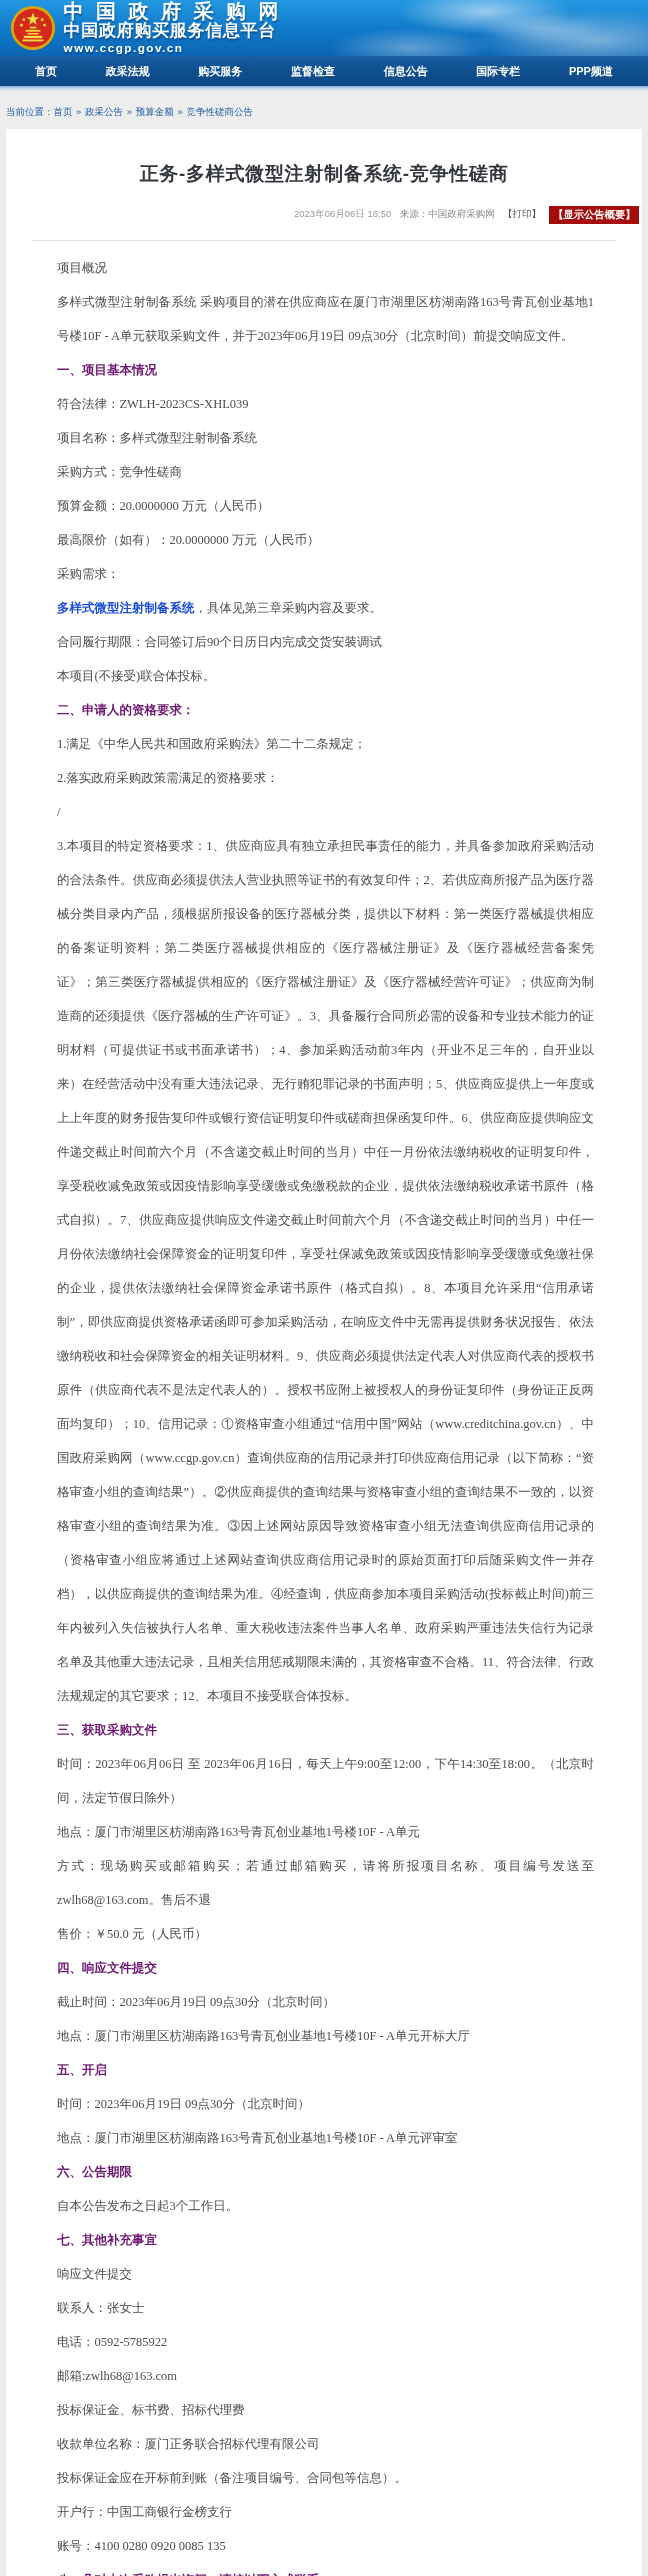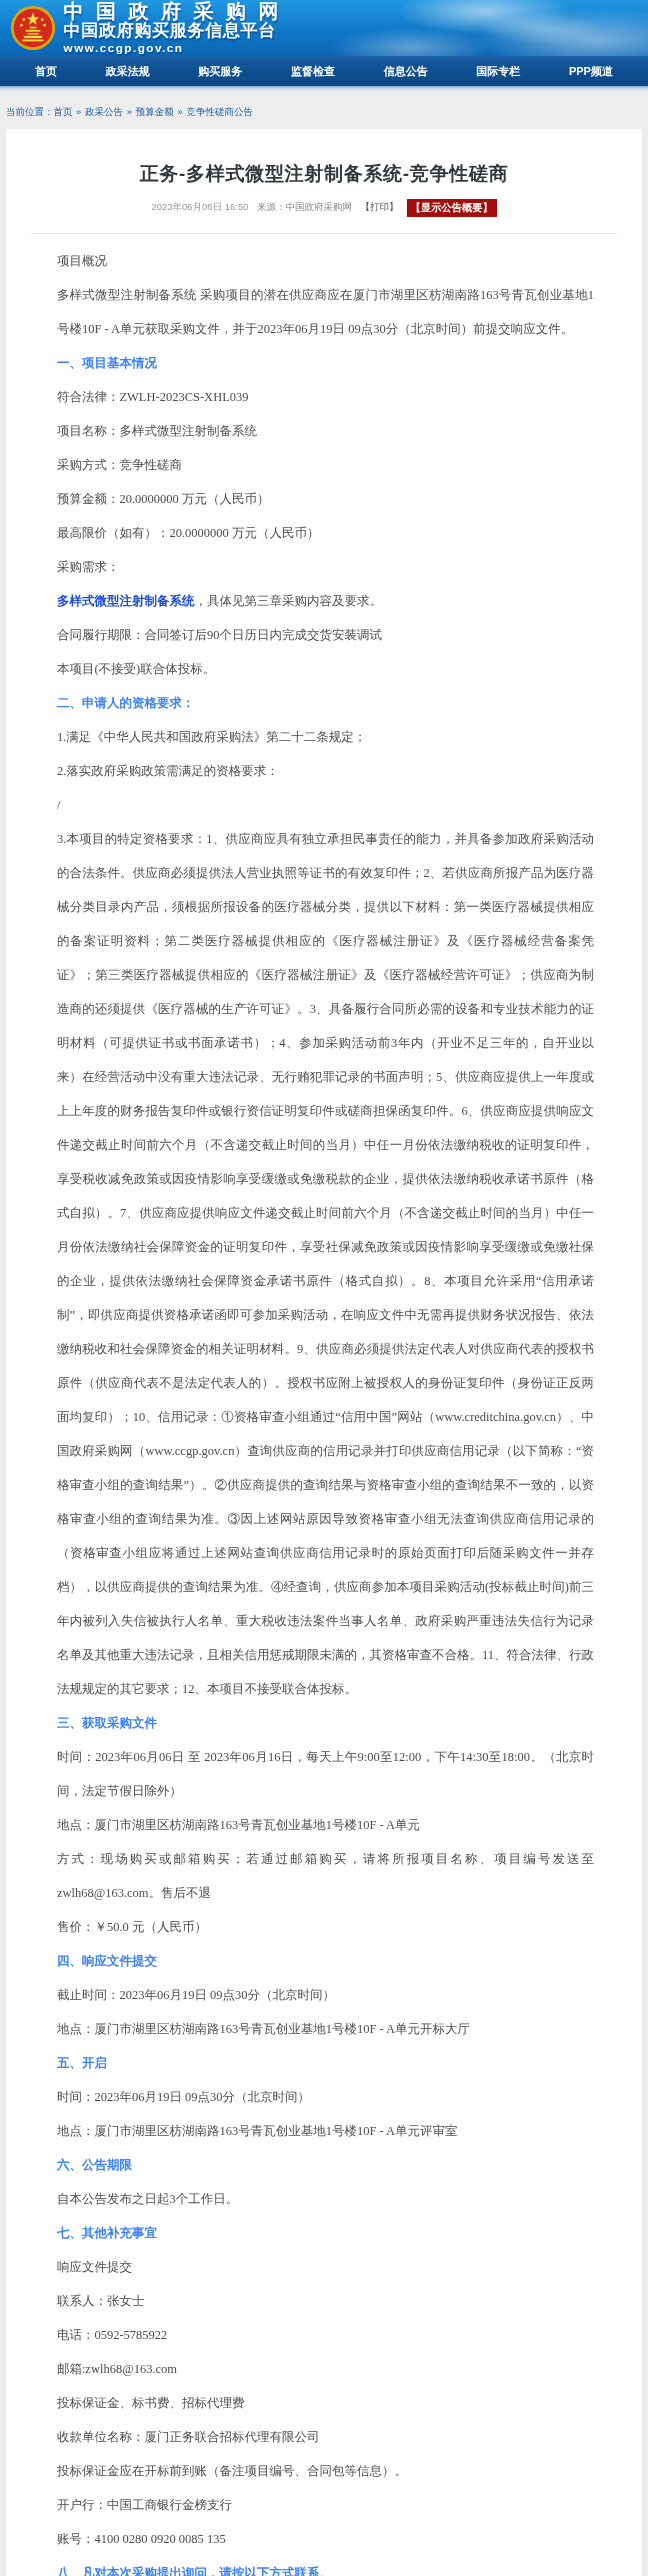--- a/index.html
+++ b/index.html
@@ -32,39 +32,39 @@
   }
   .nav-item{ color:#fff; font-size:11px; font-weight:bold; text-decoration:none; cursor:pointer; white-space:nowrap;}
   .nav-strip{ height:5.1px; background:linear-gradient(180deg,#7fb0da 0%,#c9d9e8 55%,#ededed 100%); }
   
   .breadcrumb{ padding:14.7px 5.9px 10.3px; font-size:9.5px; color:#1c5ca1; }
   .breadcrumb a{ color:#1c5ca1; text-decoration:none; cursor:pointer; }
   .bc-sep{ margin:0 3.7px; color:#1c5ca1; }
   
   .card{ background:#fff; margin:0 5.9px; min-height:2416px; padding-top:32px; }
   .article-title{ text-align:center; font-size:19px; font-weight:bold; color:#33373d; letter-spacing:0.7px; }
-  .meta{ text-align:center; margin-top:12px; font-size:9.5px; color:#999; }
+  .meta{ text-align:right; margin-top:19px; font-size:9.5px; color:#999; }
   .meta > *{ margin:0 2.9px; vertical-align:middle; }
   .meta .src{ color:#8a8a8a; }
   .meta .print{ color:#555; text-decoration:none; cursor:pointer; }
   .summary-btn{
     display:inline-block; background:#a50d0d; color:#fff; font-weight:bold;
     font-size:10.3px; padding:1.5px 3.7px 2.2px; text-decoration:none; cursor:pointer;
   }
   .divider{ border-top:0.7px solid #e2e2e2; margin:16px 25px 0; }
   
   .article-body{
     padding:10.3px 48px 29px 51px;
     font-family:"Liberation Serif","DejaVu Serif",serif;
     font-size:12.5px; color:#4d4d4d; line-height:2.72;
     text-align:justify;
   }
   .para{ margin:0; }
   .para b{ color:#1d4ed8; }
-  .para-heading{ font-weight:bold; color:#3b82f6;
+  .para-heading{ font-weight:bold; color:#701a75;
     font-family:"Liberation Sans","DejaVu Sans",sans-serif; }
 </style>
 </head>
 <body>
 
 <div class="site-header">
   <div class="emblem">
     <svg width="46" height="46" viewBox="0 0 100 100" aria-hidden="true">
       <circle cx="50" cy="50" r="48" fill="#d9a70c"></circle>
       <circle cx="50" cy="50" r="42" fill="#d42a1e"></circle>

